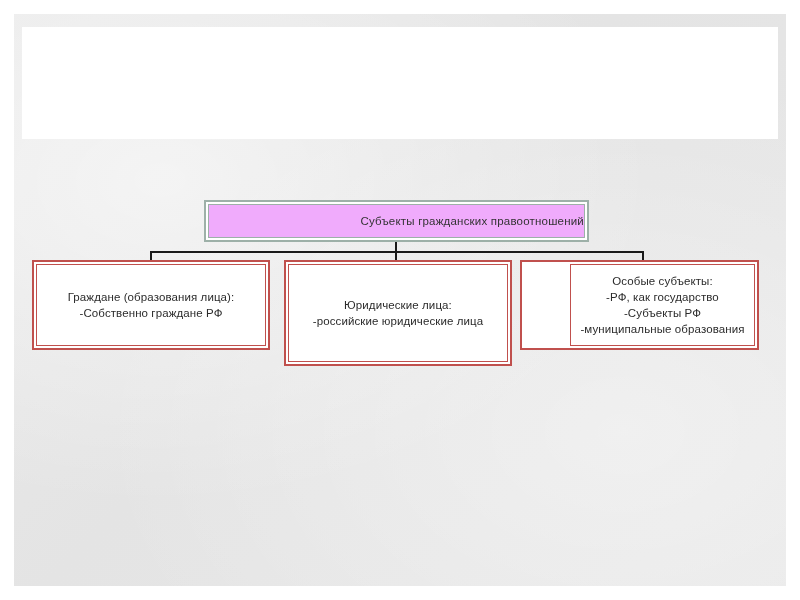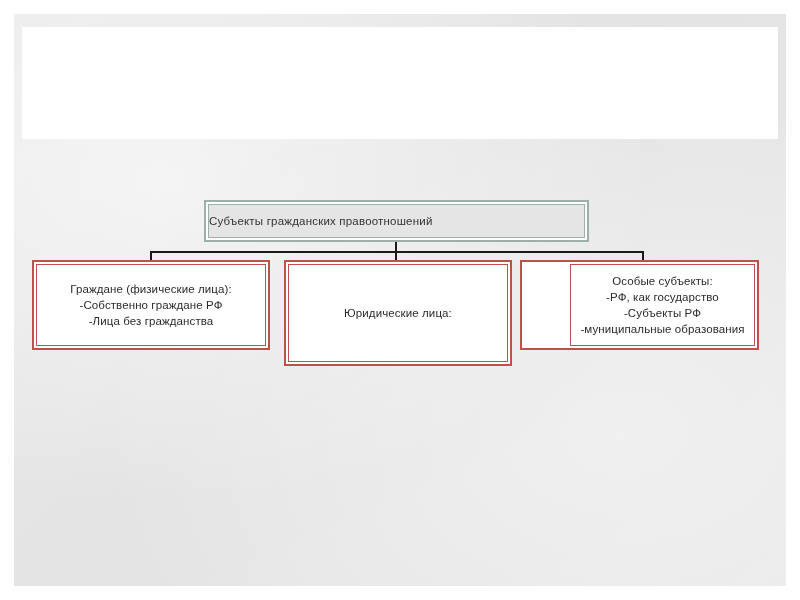--- a/index.html
+++ b/index.html
@@ -63,24 +63,24 @@
     box-sizing: border-box;
     border: 2px solid #9db0a8;
     background: #ffffff;
     padding: 2px;
   }
   #root-node .inner {
     width: 100%;
     height: 100%;
     box-sizing: border-box;
     border: 1px solid #9db0a8;
-    background: #e5e5e5;
+    background: #f0abfc;
     display: flex;
     align-items: center;
-    justify-content: flex-start;
+    justify-content: flex-end;
   }
   #root-label {
     font-size: 11.5px;
     color: #333333;
     letter-spacing: .2px;
     white-space: nowrap;
   }
 
   
   .conn {
@@ -146,29 +146,29 @@
   </div>
 
   <div class="conn" id="conn-stem"></div>
   <div class="conn" id="conn-hbar"></div>
   <div class="conn" id="conn-drop-left"></div>
   <div class="conn" id="conn-drop-mid"></div>
   <div class="conn" id="conn-drop-right"></div>
 
   <div class="leaf" id="leaf-citizens">
     <div class="inner">
-      <span class="line">Граждане (физические лица):</span>
+      <span class="line">Граждане (образования лица):</span>
       <span class="line">-Собственно граждане РФ</span>
-      <span class="line">-Лица без гражданства</span>
     </div>
   </div>
 
   <div class="leaf" id="leaf-legal">
     <div class="inner">
       <span class="line">Юридические лица:</span>
+      <span class="line">-российские юридические лица</span>
     </div>
   </div>
 
   <div class="leaf" id="leaf-special">
     <div class="inner">
       <span class="line">Особые субъекты:</span>
       <span class="line">-РФ, как государство</span>
       <span class="line">-Субъекты РФ</span>
       <span class="line">-муниципальные образования</span>
     </div>

